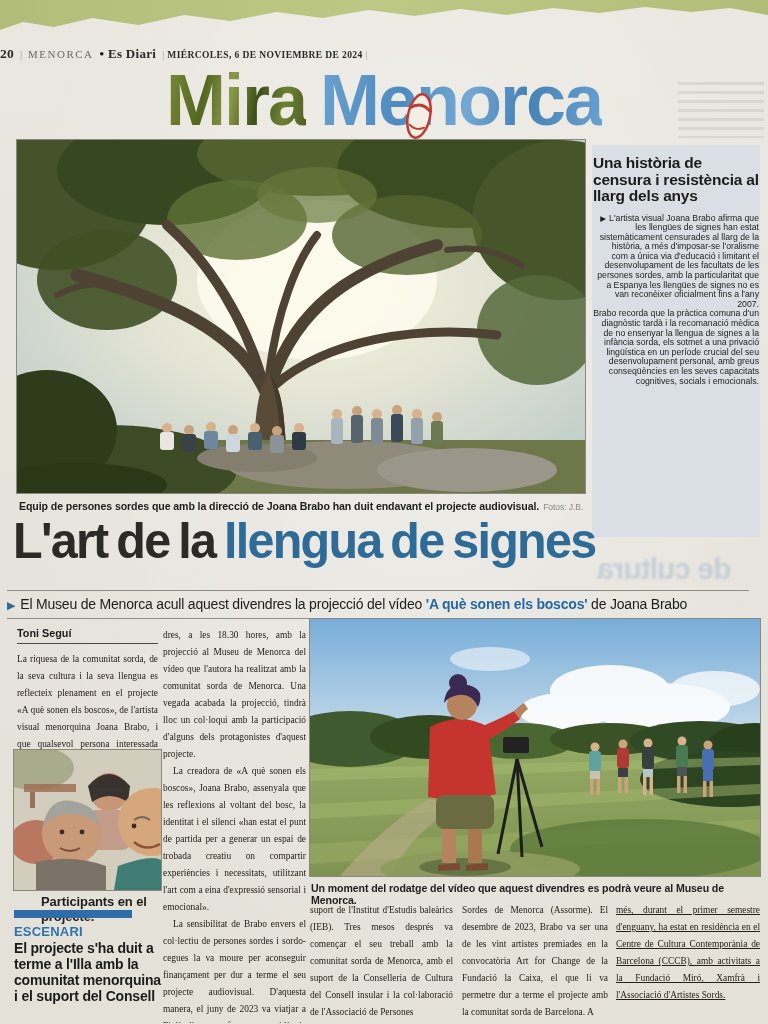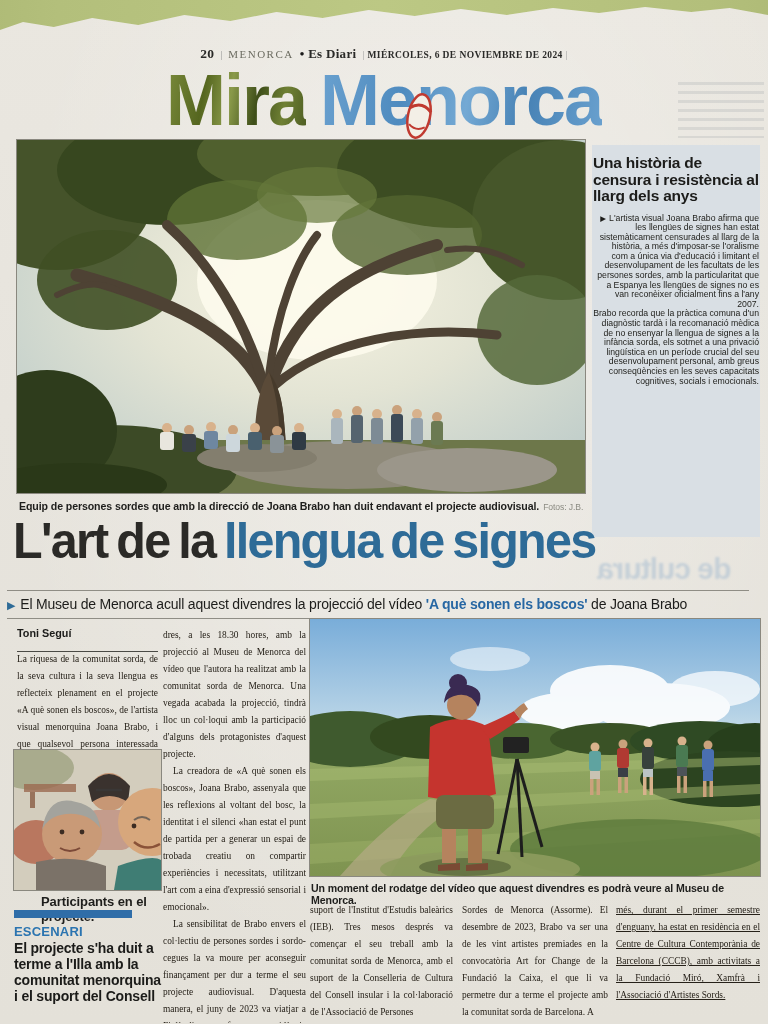--- a/index.html
+++ b/index.html
@@ -11,21 +11,21 @@
   .page{
     position:absolute;inset:0;
     background:
       radial-gradient(ellipse at 55% 35%, rgba(255,255,255,.35), rgba(0,0,0,0) 70%),
       linear-gradient(180deg,#eae7e0 0%, #e7e4dd 40%, #e4e1d9 100%);
     clip-path:polygon(0 30px,3% 22px,7% 27px,12% 18px,18% 25px,24% 15px,30% 21px,36% 12px,42% 18px,48% 10px,54% 16px,60% 9px,66% 15px,72% 8px,78% 13px,84% 7px,90% 12px,95% 8px,100% 15px,100% 100%,0 100%);
     overflow:hidden;
   }
   
   .topbar{
-    position:absolute;top:46px;left:0;width:100%;text-align:center;
+    position:absolute;top:46px;left:0;width:100%;
     font-family:"Liberation Serif", serif;color:#2a2a28;font-size:11px;letter-spacing:.3px;
   }
   .topbar .pagenum{font-weight:bold;font-size:13.5px;}
   .topbar .pub{color:#6b6b60;font-size:11px;letter-spacing:1.5px;margin-left:6px;}
   .topbar .pub::before{content:"| ";color:#999;}
   .topbar .brand{font-weight:bold;font-size:13px;margin-left:6px;}
   .topbar .brand::before{content:"• ";color:#1a1a1a;}
   .topbar .date{font-weight:bold;font-size:9.5px;margin-left:6px;letter-spacing:.4px;}
   .topbar .date::before{content:"| ";font-weight:normal;color:#999;}
   .topbar .date::after{content:" |";font-weight:normal;color:#999;}
@@ -76,21 +76,21 @@
     position:absolute;left:7px;top:590px;width:742px;
     border-top:1px solid #8f8d85;border-bottom:1px solid #8f8d85;
     padding:5px 0 6px;font-size:14px;color:#1d1d1b;letter-spacing:-.2px;white-space:nowrap;
   }
   .sf-arrow{color:#2e6b97;font-size:11px;margin-right:5px;}
   .sf-quote{font-weight:800;color:#2767a3;}
   
   .byline{
     position:absolute;left:17px;top:627px;width:141px;
     font-size:10.8px;font-weight:800;color:#1b1b19;
-    border-bottom:1px solid #4a4a45;padding-bottom:12px;
+    border-bottom:1px solid #4a4a45;padding-bottom:4px;
   }
   .col{
     position:absolute;font-family:"Liberation Serif", serif;
     font-size:9.4px;line-height:17px;color:#262119;text-align:justify;
   }
   .col p{margin:0;}
   .col p + p{text-indent:10px;}
   #col1{left:17px;top:651px;width:141px;}
   #col2{left:163px;top:627px;width:143px;height:396px;overflow:hidden;}
   #col3{left:310px;top:902px;width:143px;}

